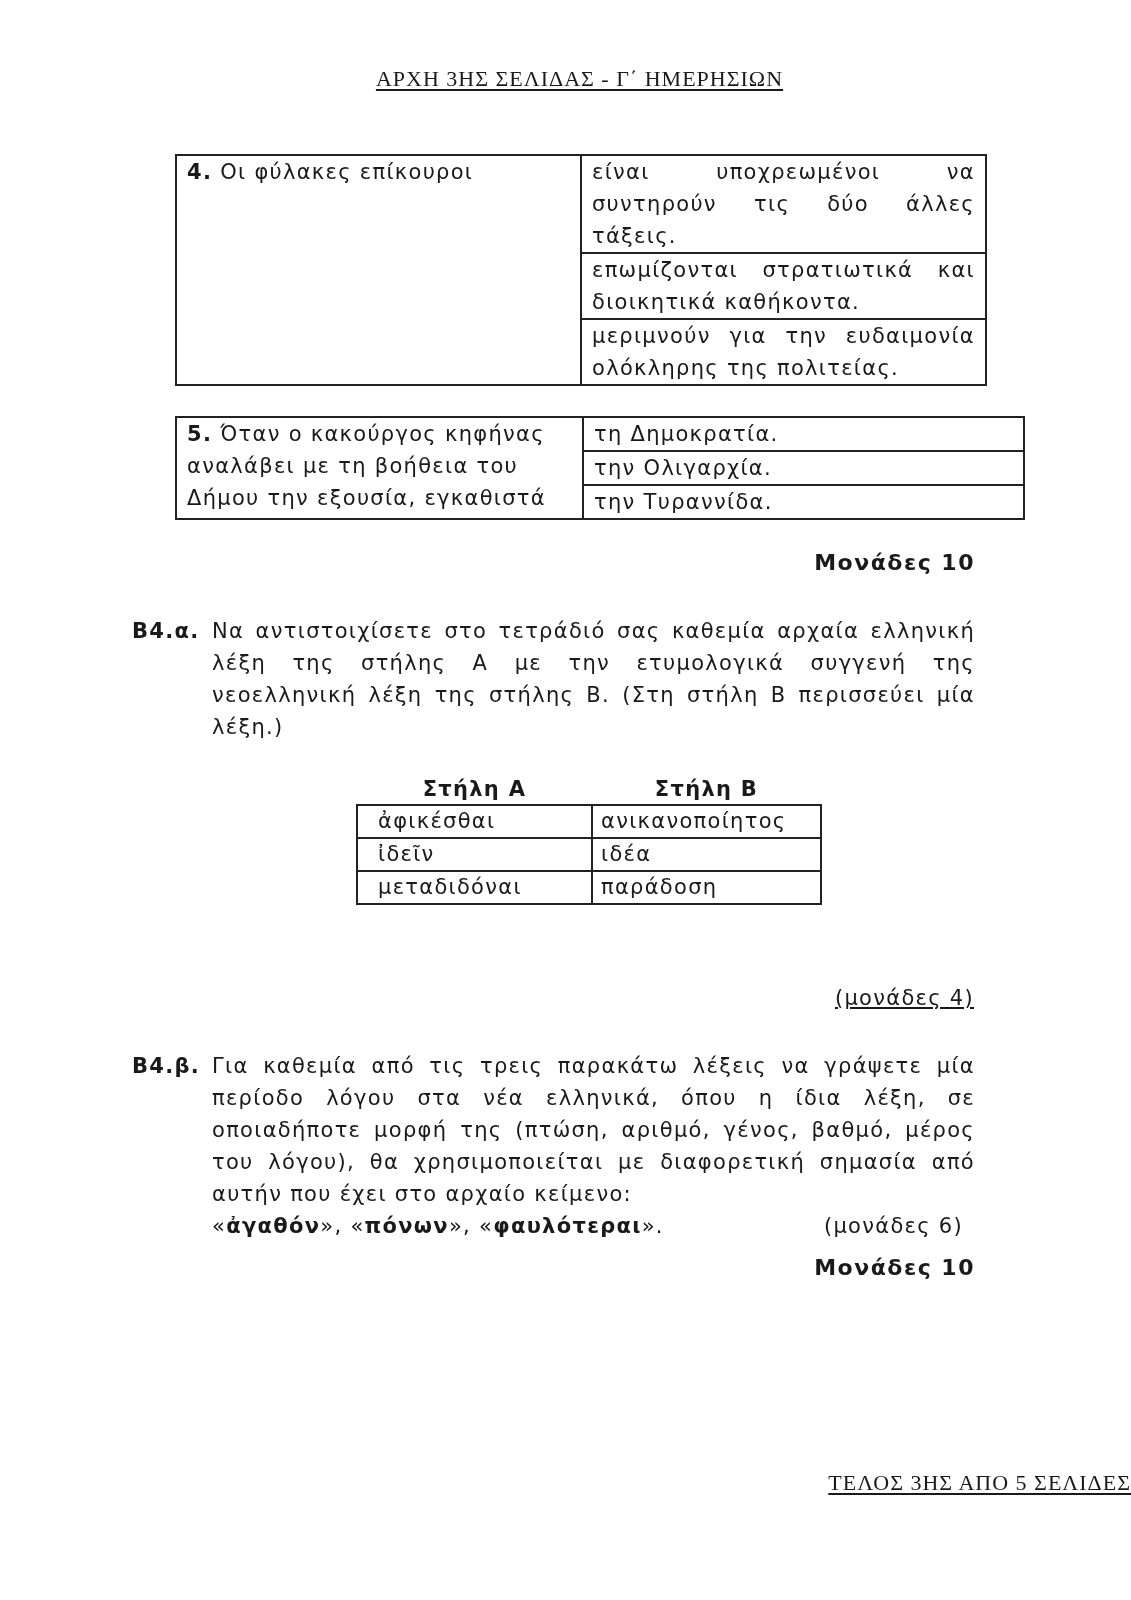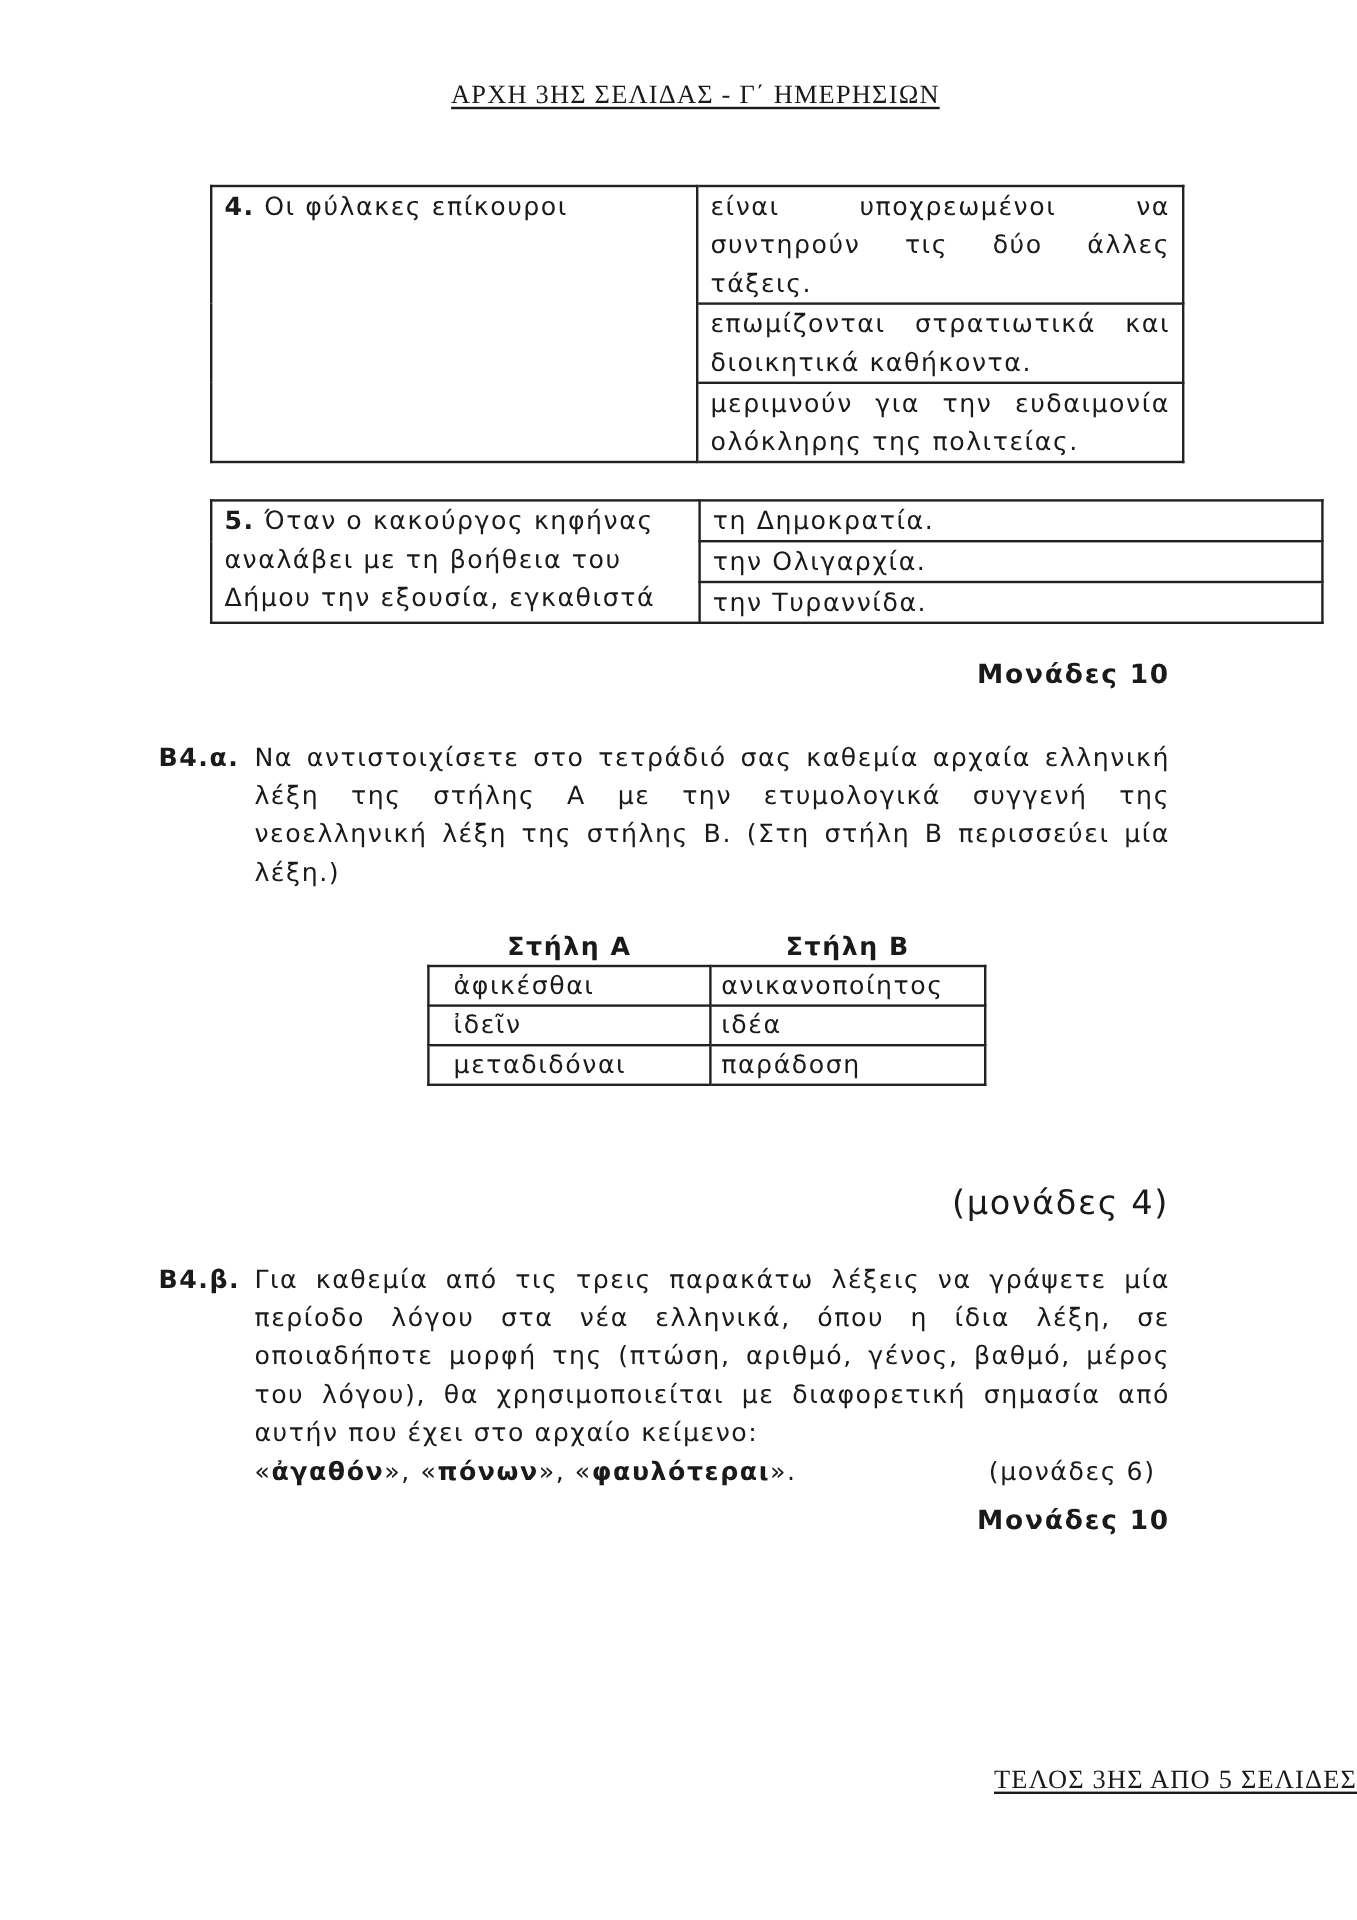--- a/index.html
+++ b/index.html
@@ -16,36 +16,36 @@
   .hdr { top: 66px; }
   .ftr { top: 1470px; text-align: right; }
 
   .body-text { font-size: 21px; letter-spacing: 1.3px; line-height: 32px; }
 
   table.q { position: absolute; border-collapse: collapse; }
   table.q td { border: 2px solid #222; padding: 0 10px; vertical-align: top; font-size: 21px; letter-spacing: 1.3px; line-height: 32px; }
   #t4 { left: 175px; top: 154px; width: 812px; }
   #t4 td.left { width: 383px; }
   #t4 td.right { text-align: justify; text-align-last: left; }
-  #t5 { left: 175px; top: 416px; width: 928px; }
+  #t5 { left: 175px; top: 416px; width: 850px; }
   #t5 td.left { width: 385px; line-height: 32px; }
   #t5 td.right { height: 30px; }
 
   .monades { position: absolute; right: 156px; font-weight: bold; font-size: 22px; letter-spacing: 1.5px; }
 
   .qblock { position: absolute; left: 132px; width: 843px; }
   .qlabel { position: absolute; left: 0; top: 0; font-weight: bold; }
   .qtext { margin-left: 80px; text-align: justify; }
 
   table.match { position: absolute; left: 356px; top: 806px; border-collapse: collapse; width: 466px; }
   table.match th { font-weight: bold; font-size: 21px; letter-spacing: 1.3px; text-align: center; padding: 0; height: 30px; border: none; }
   table.match td { border: 2px solid #222; font-size: 21px; letter-spacing: 1.3px; padding: 0 8px; height: 31px; line-height: 31px; }
   table.match td.ca { width: 205px; padding-left: 20px; }
 
-  .points { position: absolute; font-size: 28px; letter-spacing: 1.3px; }
+  .points { position: absolute; font-size: 21px; letter-spacing: 1.3px; text-decoration: underline; }
 </style>
 </head>
 <body>
 
 <div class="hdr"><span>ΑΡΧΗ 3ΗΣ ΣΕΛΙΔΑΣ - Γ΄ ΗΜΕΡΗΣΙΩΝ</span></div>
 
 <table class="q" id="t4">
   <tbody>
       <tr>
     <td class="left" rowspan="3"><b>4.</b> <span>Οι φύλακες επίκουροι</span></td>

